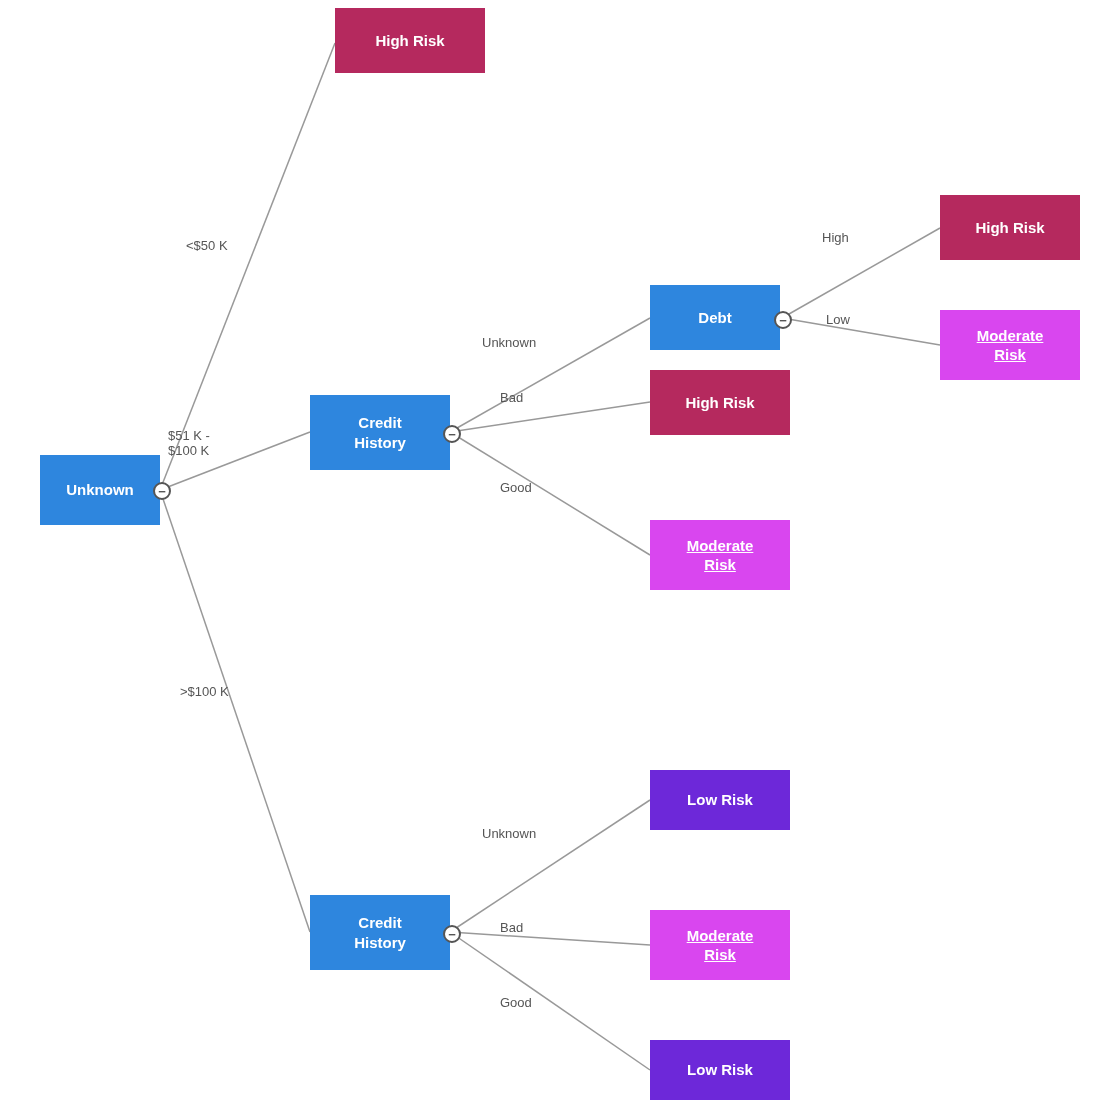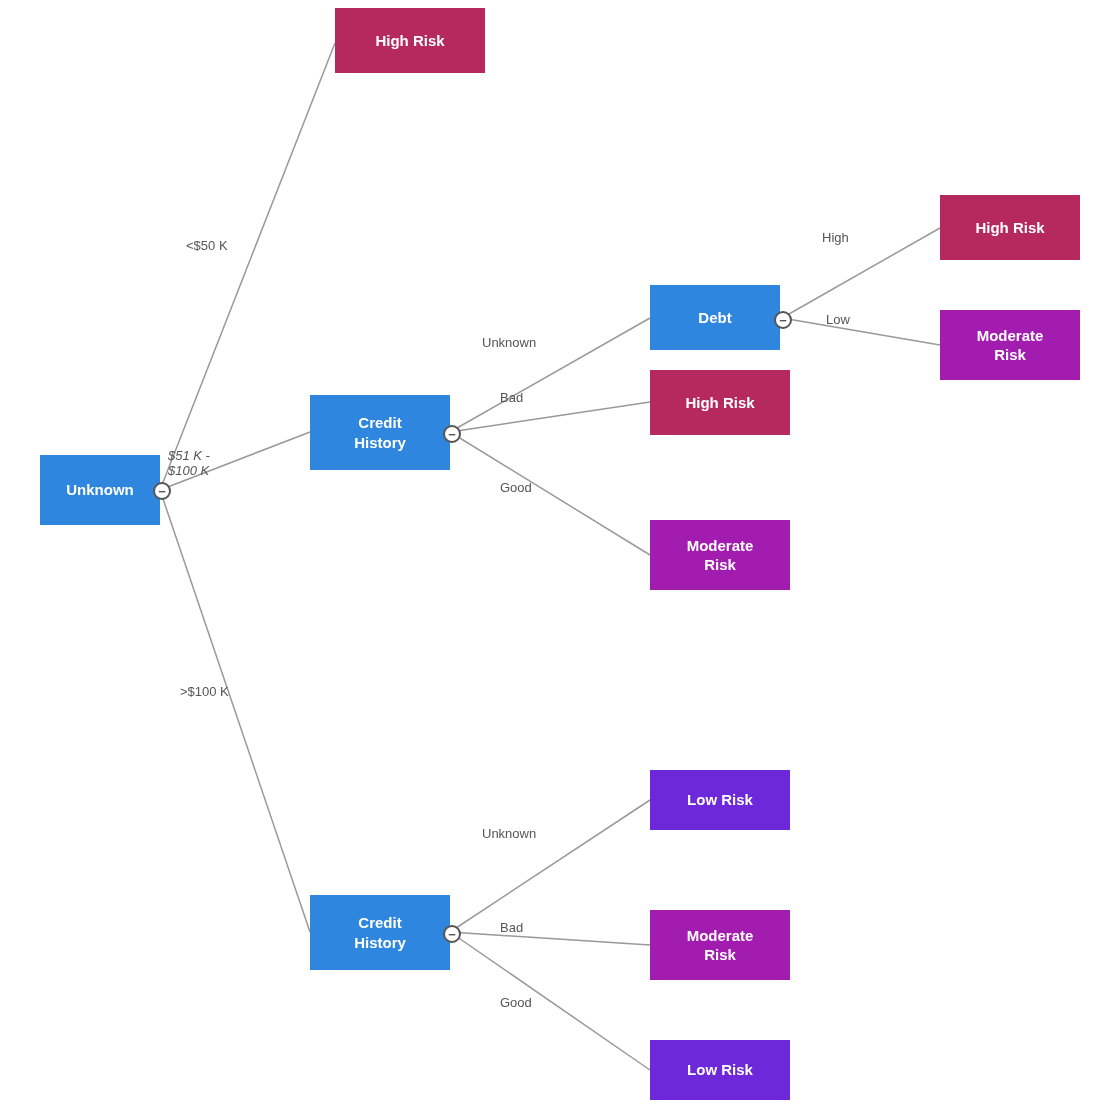--- a/index.html
+++ b/index.html
@@ -26,21 +26,21 @@
       text-align: center;
       border-radius: 0;
       color: #fff;
       font-size: 15px;
       font-weight: 600;
       line-height: 1.3;
       cursor: default;
     }
     .node-blue { background: #2e86de; text-align: center; }
     .node-pink { background: #b5295e; }
-    .node-orange { background: #a21caf; }
+    .node-orange { background: #d946ef; text-decoration: underline; }
     .node-green { background: #6d28d9; }
 
     .minus-circle {
       position: absolute;
       width: 18px;
       height: 18px;
       border-radius: 50%;
       background: #fff;
       border: 2px solid #555;
       display: flex;
@@ -134,21 +134,21 @@
 <div class="node node-green" style="left:650px;top:1040px;width:140px;height:60px;">
   <span>Low Risk</span>
 </div>
 
 <div class="minus-circle" style="left:153px;top:482px;">−</div>
 <div class="minus-circle" style="left:443px;top:425px;">−</div>
 <div class="minus-circle" style="left:774px;top:311px;">−</div>
 <div class="minus-circle" style="left:443px;top:925px;">−</div>
 
 <div class="edge-label" style="left:186px;top:238px;">&lt;$50 K</div>
-<div class="edge-label" style="left:168px;top:448px;font-style:italic;">$51 K -<br>$100 K</div>
+<div class="edge-label" style="left:168px;top:428px;">$51 K -<br>$100 K</div>
 <div class="edge-label" style="left:180px;top:684px;">&gt;$100 K</div>
 
 <div class="edge-label" style="left:482px;top:335px;">Unknown</div>
 <div class="edge-label" style="left:500px;top:390px;">Bad</div>
 <div class="edge-label" style="left:500px;top:480px;">Good</div>
 
 <div class="edge-label" style="left:822px;top:230px;">High</div>
 <div class="edge-label" style="left:826px;top:312px;">Low</div>
 
 <div class="edge-label" style="left:482px;top:826px;">Unknown</div>

